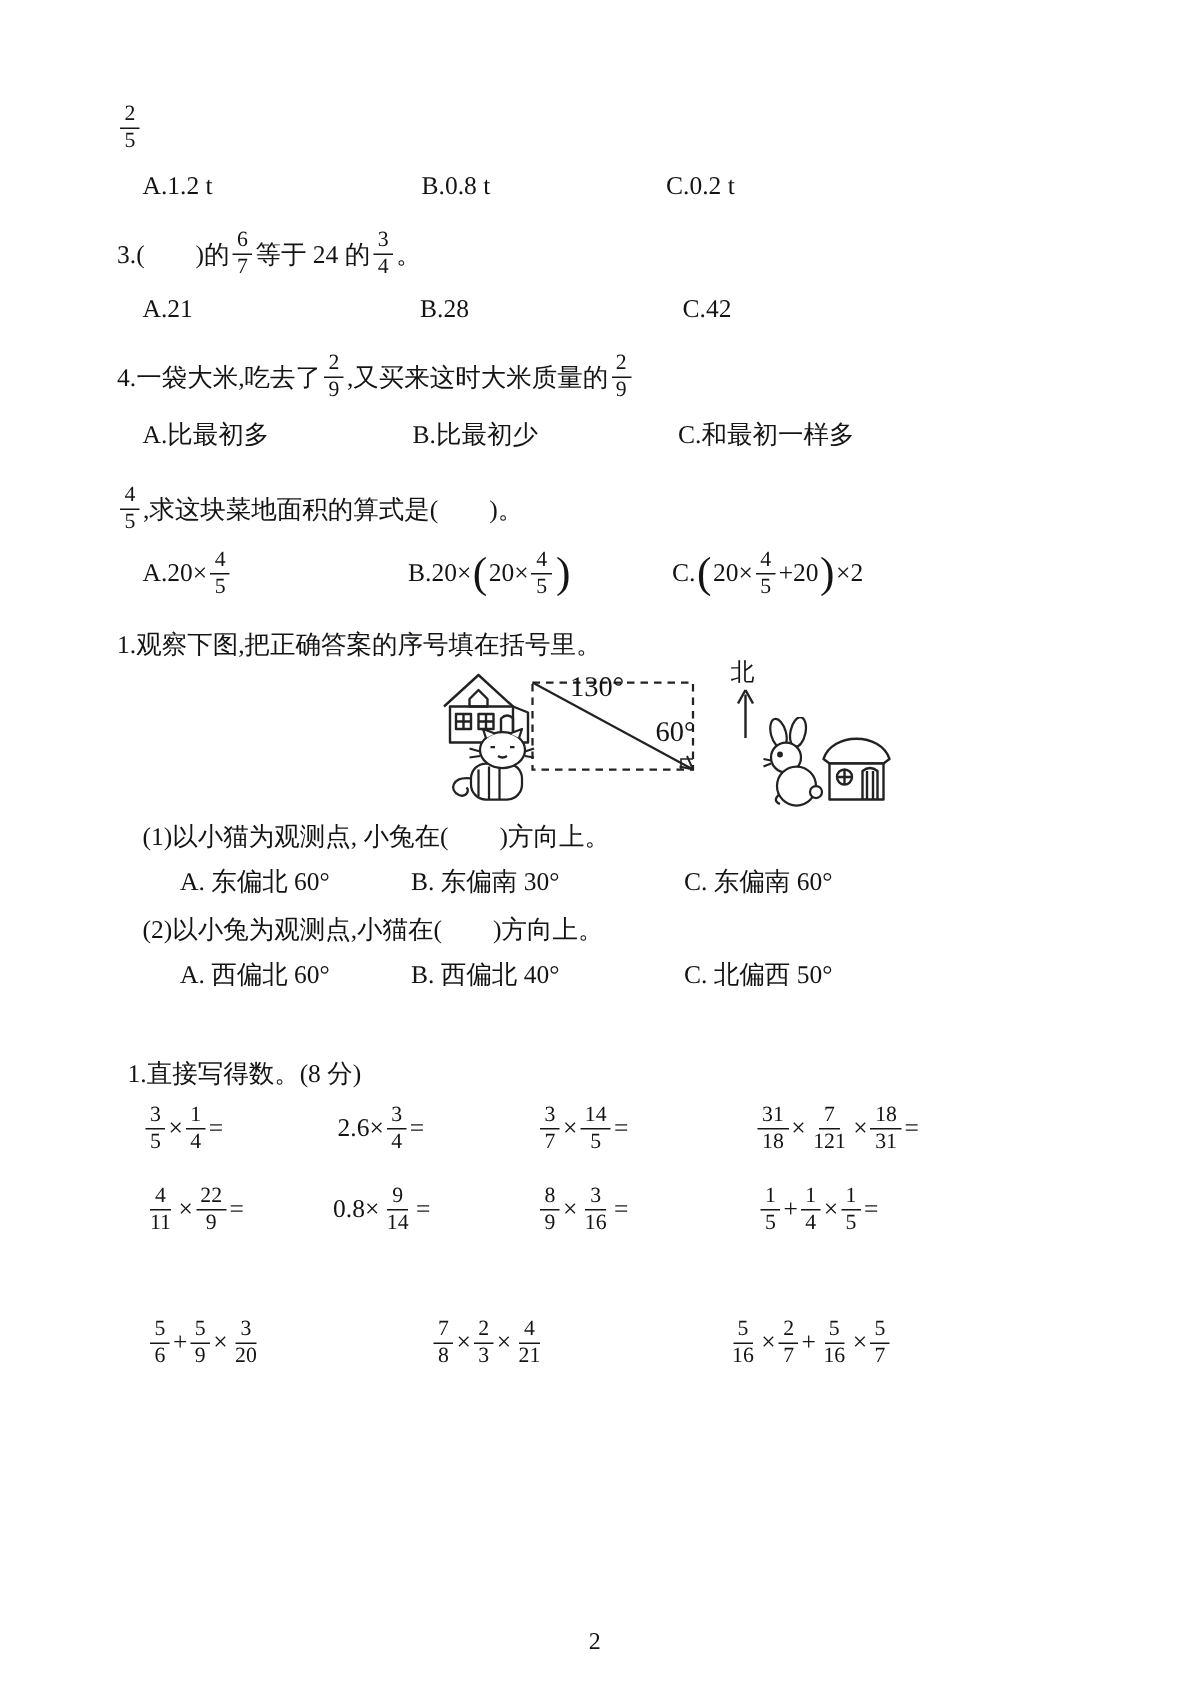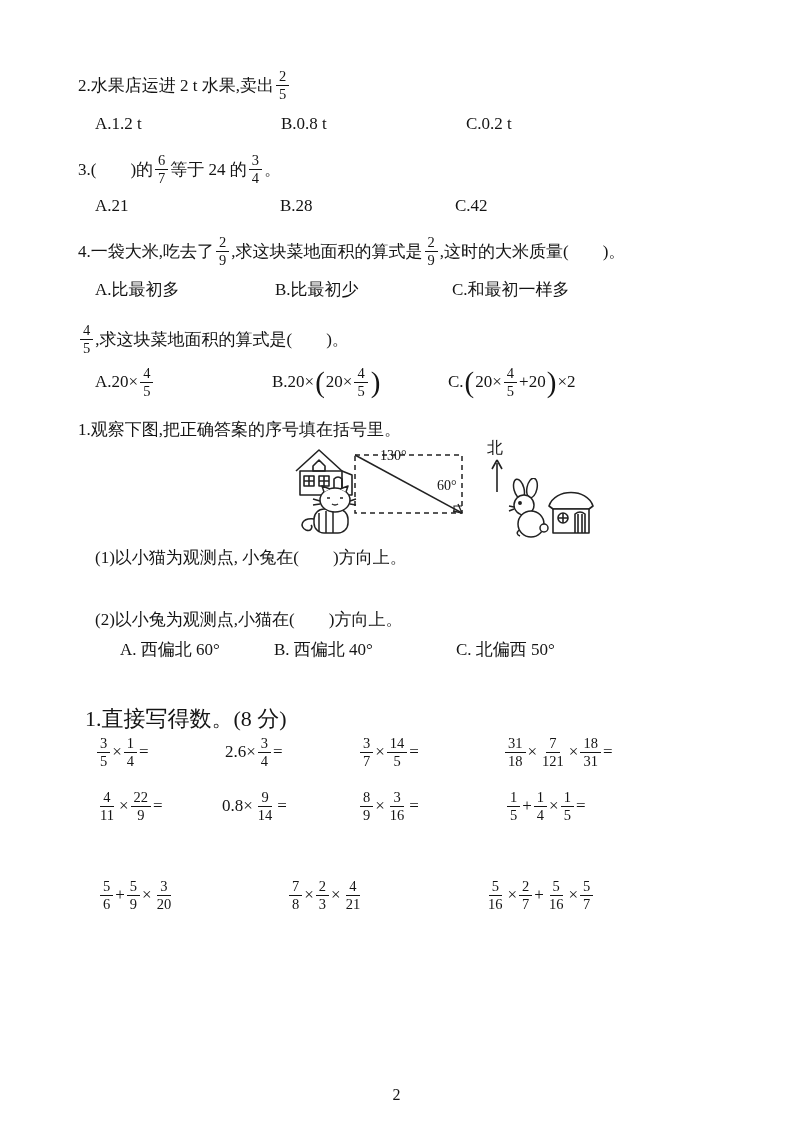--- a/index.html
+++ b/index.html
@@ -16,47 +16,47 @@
   .mathline span{white-space:pre;}
   .optrow{position:absolute;left:0;width:793px;height:44px;}
   .opt{position:absolute;top:0;font-size:17px;white-space:pre;}
   .opt.mathopt{display:flex;align-items:center;height:44px;}
   .frac{display:inline-flex;flex-direction:column;align-items:center;
         font-size:14.5px;line-height:1.12;margin:0 2px;}
   .frac .num{padding:0 3px;border-bottom:1.4px solid #141414;}
   .frac .den{padding:0 3px;}
   .bigparen{font-size:29px;font-weight:400;line-height:1;margin:0 1px;}
   .sec-title{font-weight:bold;font-size:17.5px;}
-  .part-title{font-size:22px;}
+  .part-title{font-size:17px;}
   .diagram{position:absolute;left:0;top:440px;width:793px;height:100px;}
-  .diagram .lbl{position:absolute;font-size:14px;white-space:pre;}
+  .diagram .lbl{position:absolute;font-size:19px;white-space:pre;}
   .north-label{position:absolute;font-size:16px;}
   .pagenum{position:absolute;left:0;right:0;text-align:center;font-size:16px;}
   svg{display:block;}
 </style>
 </head>
 <body>
 
 <div class="page">
 
-  <div class="abs stem mathline" style="top:63px"><span>2.水果店运进 2 t 水果,卖出</span><span class="frac"><span class="num">2</span><span class="den">5</span></span></div>
+  <div class="abs stem mathline" style="top:63px"><span class="frac"><span class="num">2</span><span class="den">5</span></span></div>
   <div class="optrow" style="top:114px">
     <span class="opt" style="left:95px">A.1.2 t</span>
     <span class="opt" style="left:281px">B.0.8 t</span>
-    <span class="opt" style="left:466px">C.0.2 t</span>
+    <span class="opt" style="left:444px">C.0.2 t</span>
   </div>
 
   <div class="abs stem mathline" style="top:147px"><span>3.(　　)的</span><span class="frac"><span class="num">6</span><span class="den">7</span></span><span>等于 24 的</span><span class="frac"><span class="num">3</span><span class="den">4</span></span><span>。</span></div>
   <div class="optrow" style="top:196px">
     <span class="opt" style="left:95px">A.21</span>
     <span class="opt" style="left:280px">B.28</span>
     <span class="opt" style="left:455px">C.42</span>
   </div>
 
-  <div class="abs stem mathline" style="top:229px"><span>4.一袋大米,吃去了</span><span class="frac"><span class="num">2</span><span class="den">9</span></span><span>,求这块菜地面积的算式是</span><span class="frac"><span class="num">2</span><span class="den">9</span></span><span>,这时的大米质量(　　)。</span></div>
+  <div class="abs stem mathline" style="top:229px"><span>4.一袋大米,吃去了</span><span class="frac"><span class="num">2</span><span class="den">9</span></span><span>,又买来这时大米质量的</span><span class="frac"><span class="num">2</span><span class="den">9</span></span></div>
   <div class="optrow" style="top:278px">
     <span class="opt" style="left:95px">A.比最初多</span>
     <span class="opt" style="left:275px">B.比最初少</span>
     <span class="opt" style="left:452px">C.和最初一样多</span>
   </div>
 
   <div class="abs stem mathline" style="top:317px"><span class="frac"><span class="num">4</span><span class="den">5</span></span><span>,求这块菜地面积的算式是(　　)。</span></div>
   <div class="optrow" style="top:360px">
     <span class="opt mathopt" style="left:95px"><span>A.20×</span><span class="frac"><span class="num">4</span><span class="den">5</span></span></span>
     <span class="opt mathopt" style="left:272px"><span>B.20×</span><span class="bigparen">(</span><span>20×</span><span class="frac"><span class="num">4</span><span class="den">5</span></span><span class="bigparen">)</span></span>
@@ -131,20 +131,25 @@
         <rect x="6" y="27" width="36" height="24"></rect>
         <circle cx="16" cy="36" r="5"></circle>
         <path d="M16 31 V41 M11 36 H21" fill="none"></path>
         <path d="M28 51 V32 Q33 28 38 32 V51" fill="none"></path>
         <path d="M31 32 V51 M35 32 V51" fill="none"></path>
       </g>
     </svg>
   </div>
 
   <div class="abs stem indent1" style="top:546px">(1)以小猫为观测点, 小兔在(　　)方向上。</div>
+  <div class="optrow" style="top:576px">
+    <span class="opt" style="left:120px">A. 东偏北 60°</span>
+    <span class="opt" style="left:274px">B. 东偏南 30°</span>
+    <span class="opt" style="left:456px">C. 东偏南 60°</span>
+  </div>
 
   <div class="abs stem indent1" style="top:608px">(2)以小兔为观测点,小猫在(　　)方向上。</div>
   <div class="optrow" style="top:638px">
     <span class="opt" style="left:120px">A. 西偏北 60°</span>
     <span class="opt" style="left:274px">B. 西偏北 40°</span>
     <span class="opt" style="left:456px">C. 北偏西 50°</span>
   </div>
 
 
   <div class="abs part-title" style="left:85px;top:704px">1.直接写得数。(8 分)</div>

